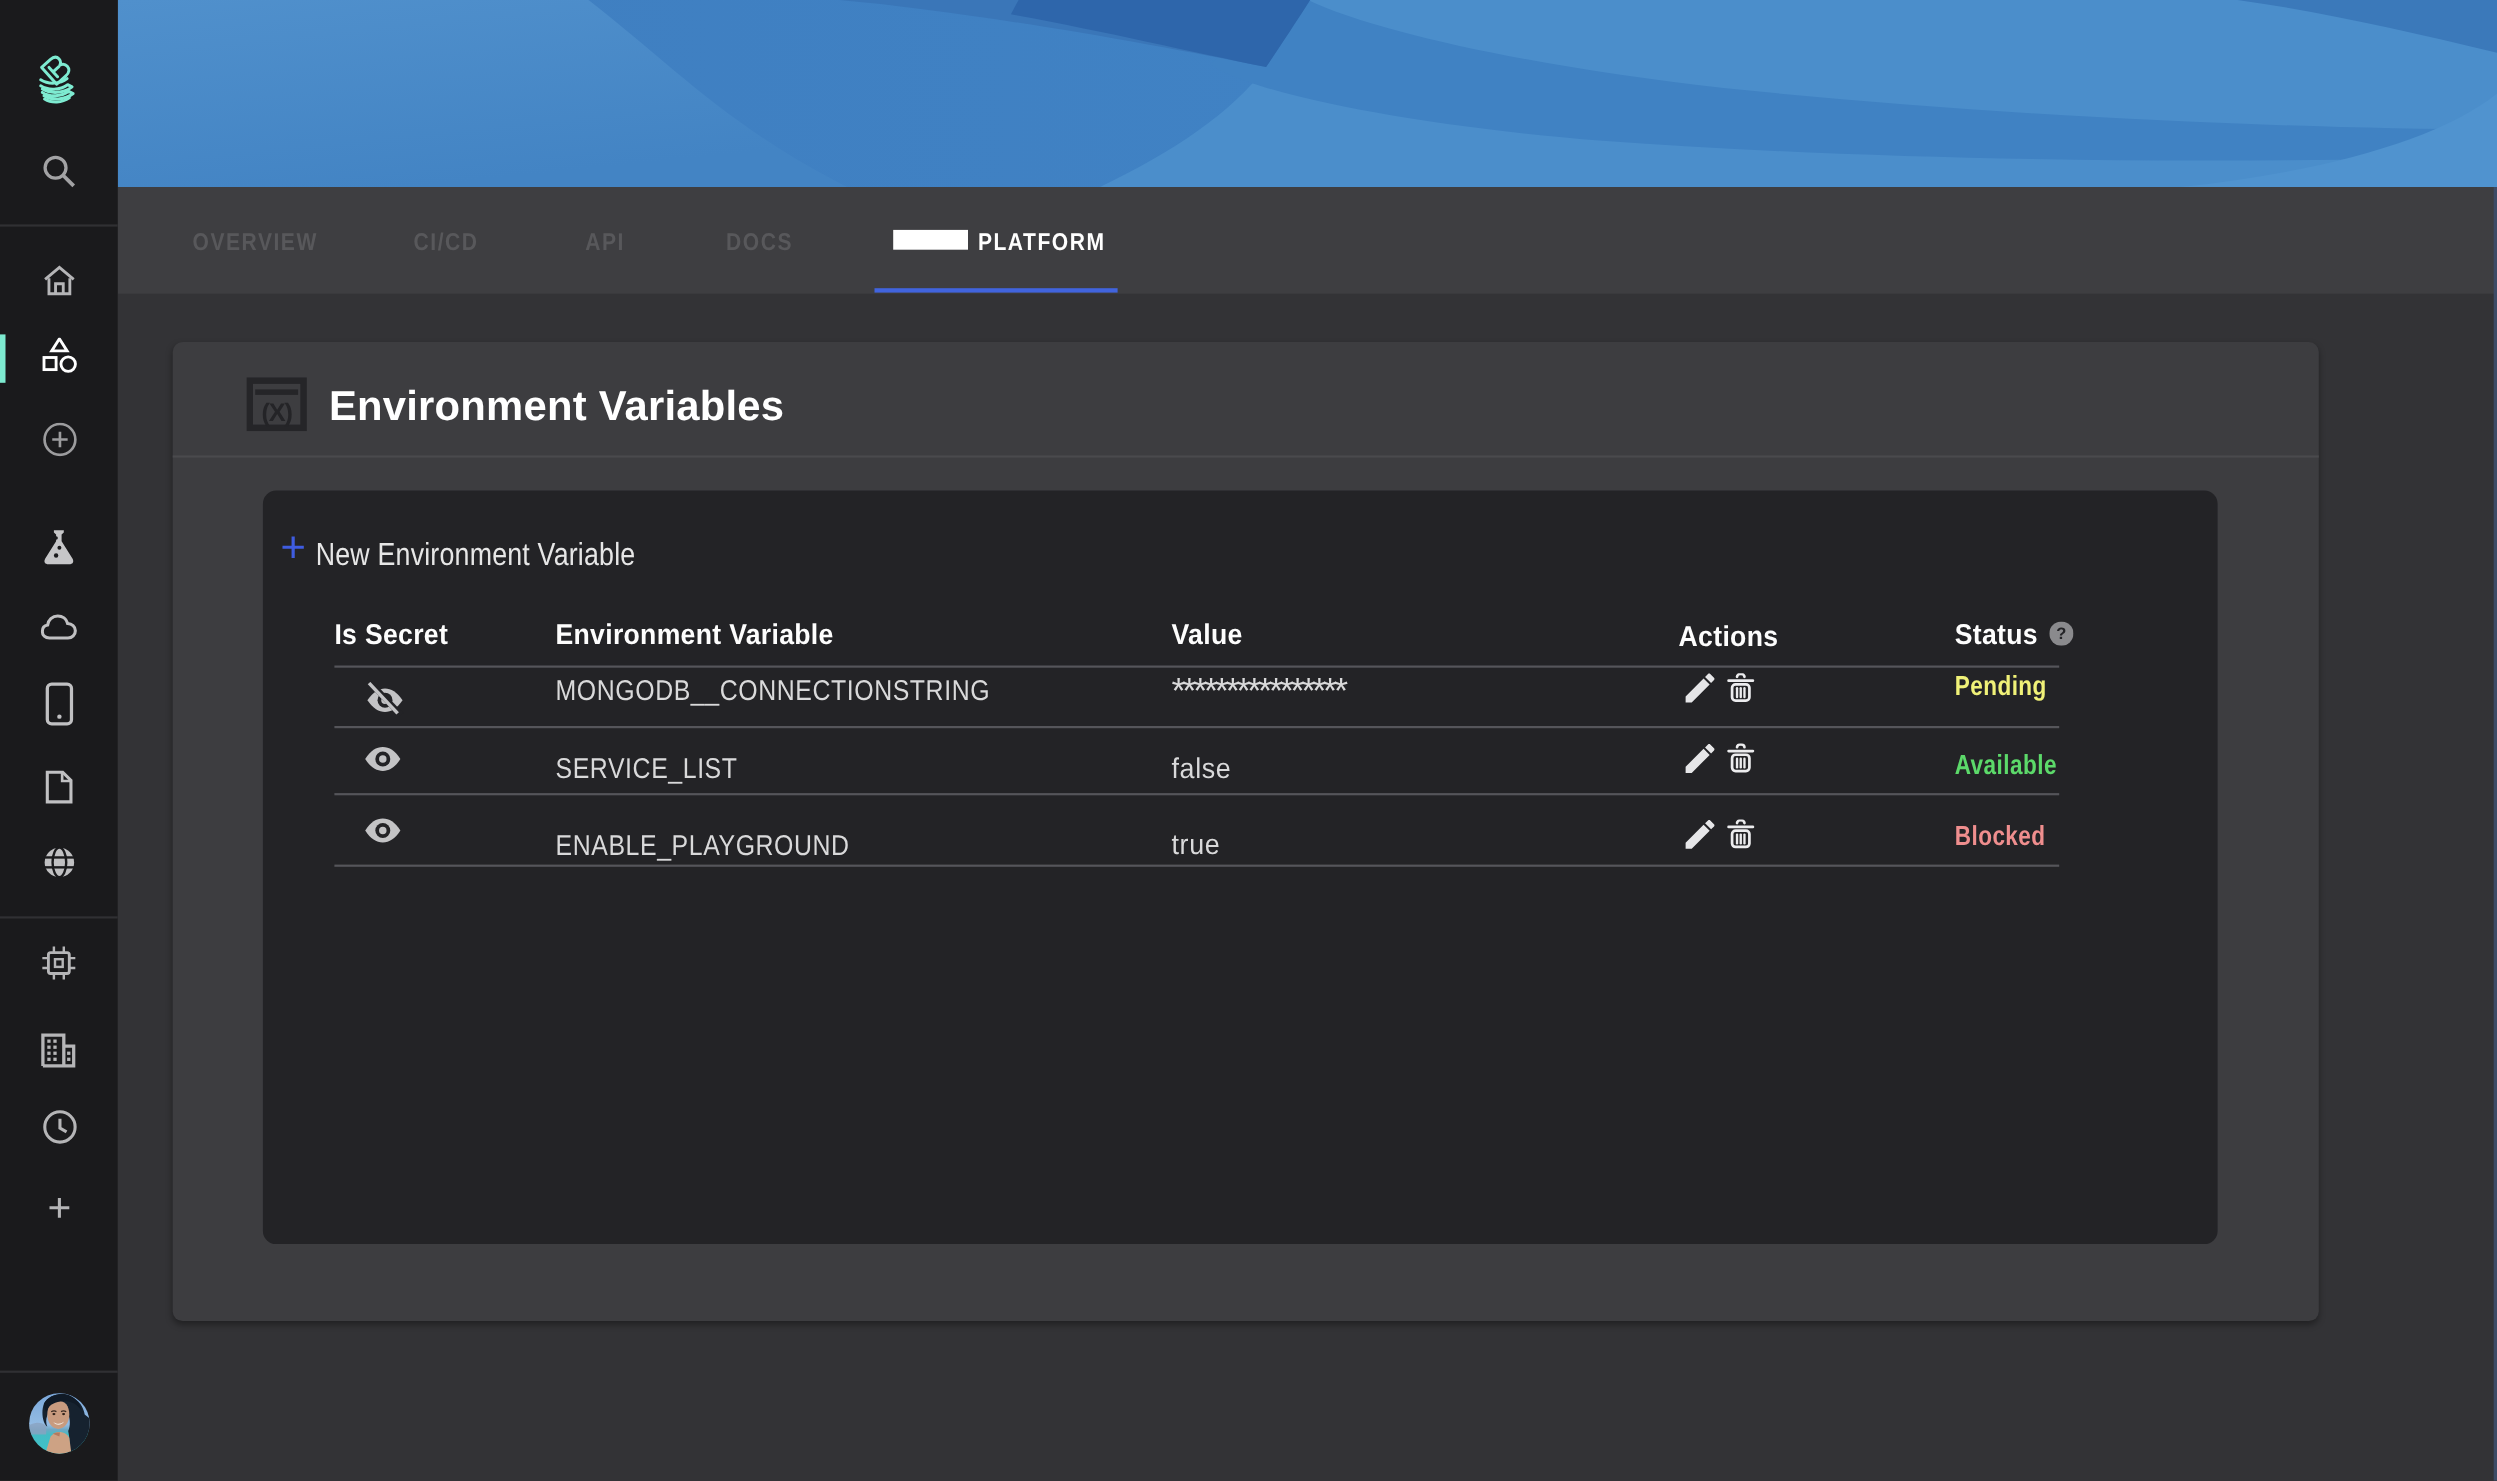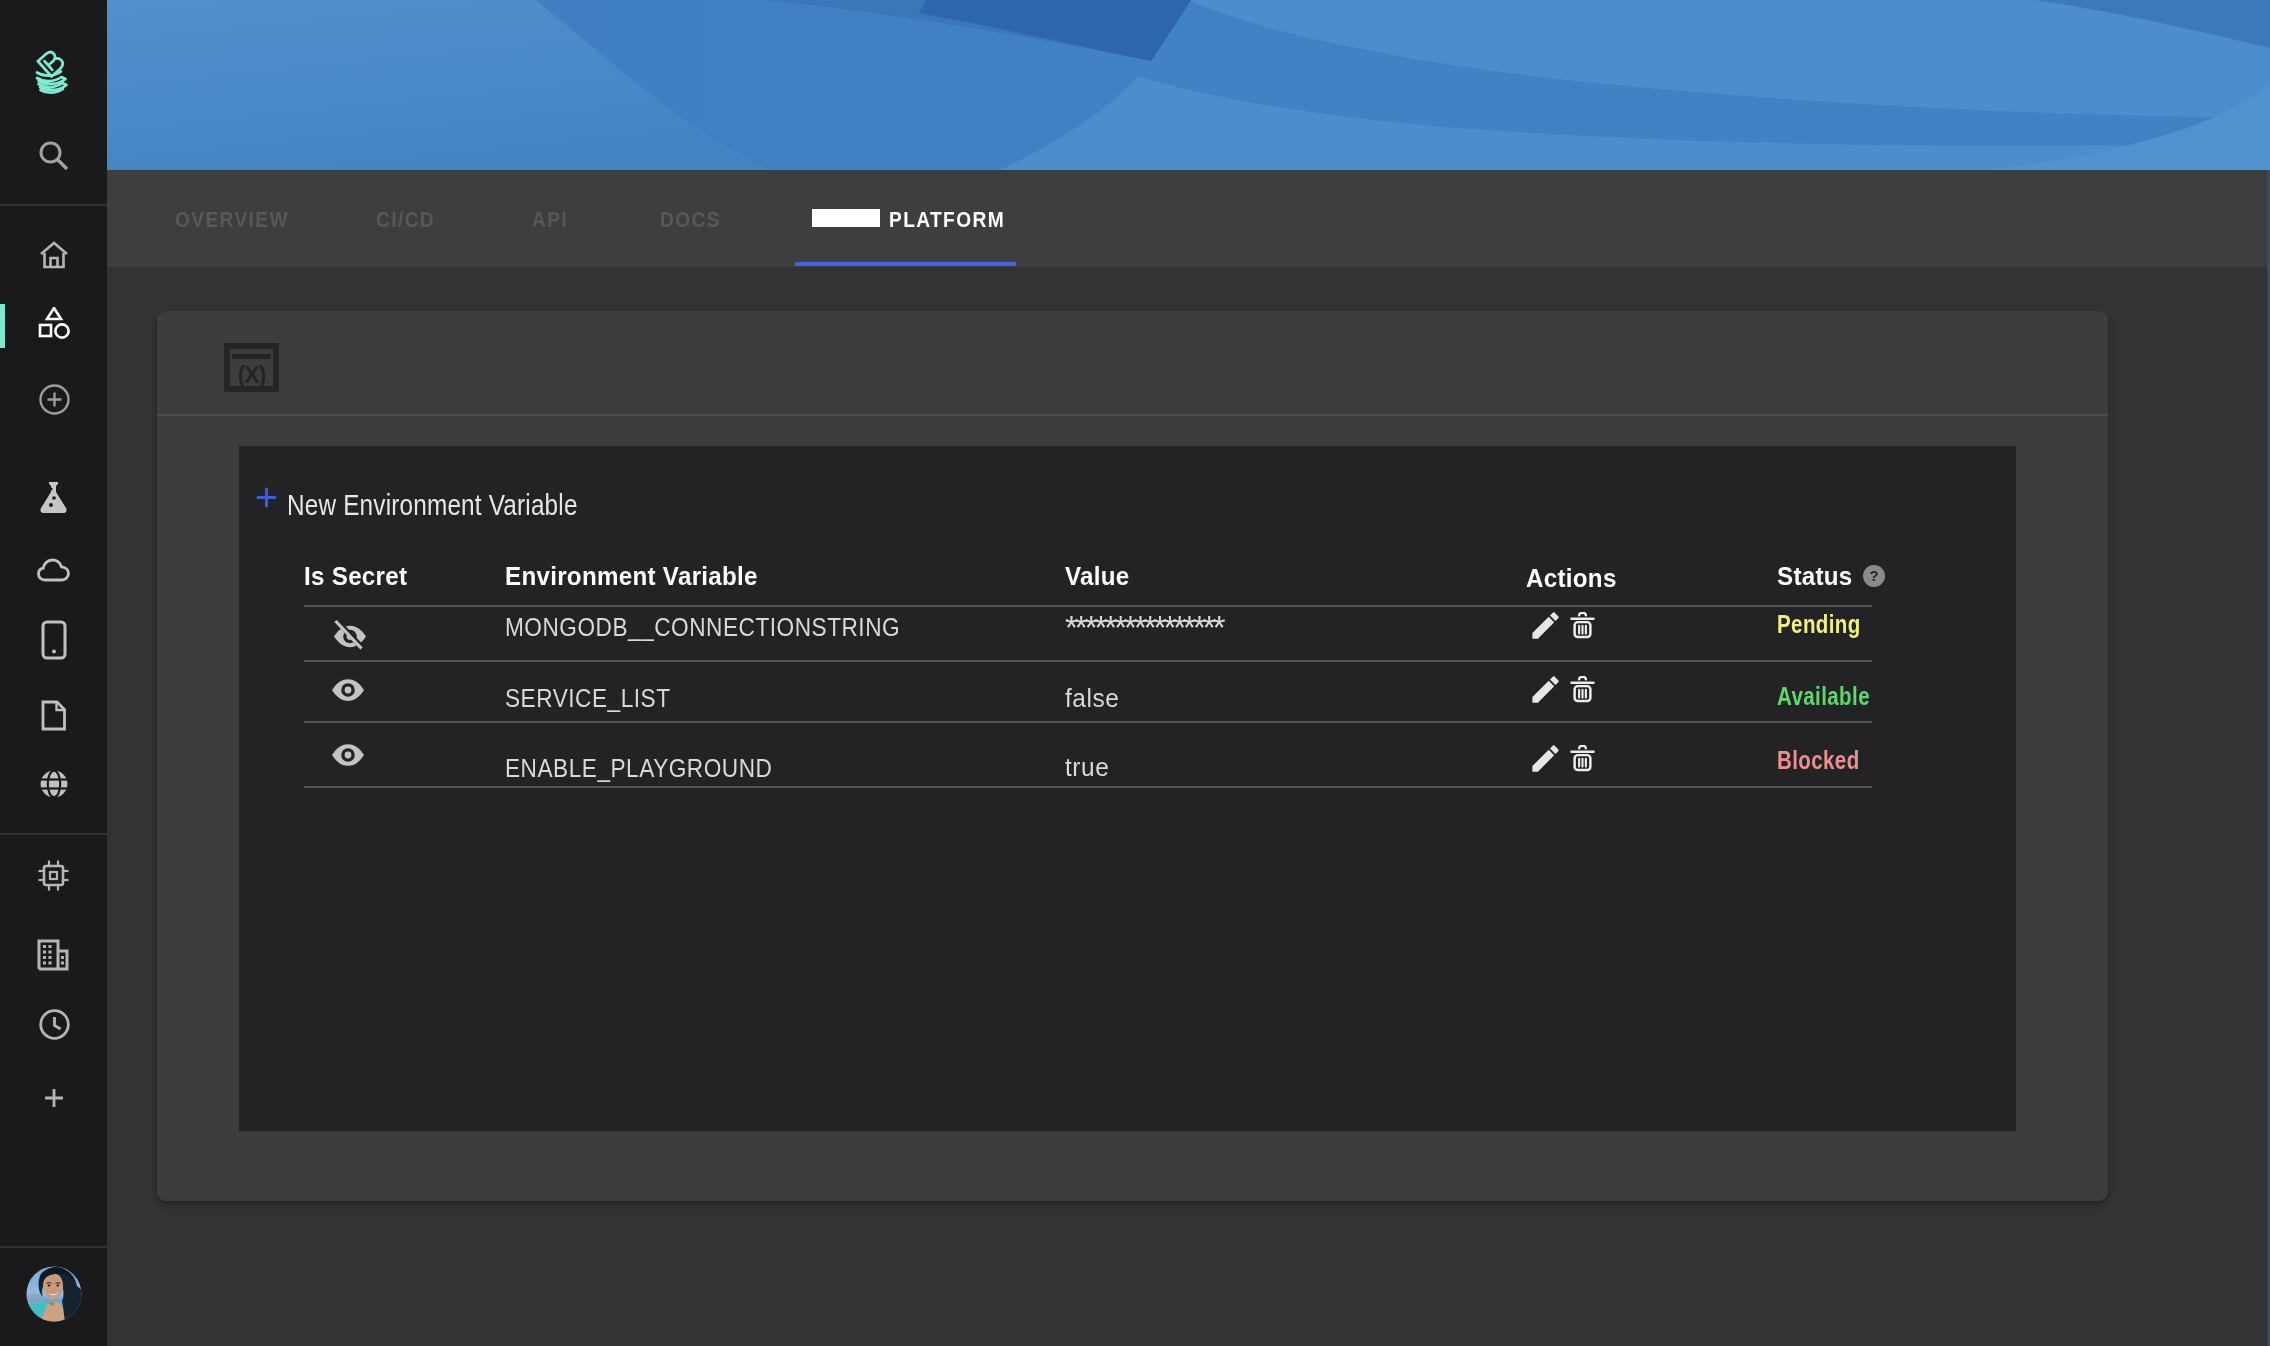--- a/index.html
+++ b/index.html
@@ -8,21 +8,21 @@
   .abs { position:absolute; }
   #sidebar { position:absolute; left:0; top:0; width:107px; height:1346px; background:#1a1a1c; }
   #banner { position:absolute; left:107px; top:0; width:2163px; height:170px; }
   #tabbar { position:absolute; left:107px; top:170px; width:2163px; height:97px; background:#3e3e41; }
   .tab { position:absolute; top:207px; font-weight:bold; font-size:22px; letter-spacing:1.6px; color:#58585b;
     transform:scaleX(0.87); transform-origin:0 50%; white-space:nowrap; }
   .sdiv { position:absolute; left:0; width:107px; height:2px; background:#303033; }
   #card { position:absolute; left:157px; top:311px; width:1951px; height:890px; background:#3d3d40;
      border-radius:9px; box-shadow:0 3px 6px rgba(0,0,0,0.35); }
   #cardhead-div { position:absolute; left:0; top:103px; width:1951px; height:2px; background:#4a4a4d; }
-  #panel { position:absolute; left:82px; top:135px; width:1777px; height:685px; background:#232326; }
+  #panel { position:absolute; left:82px; top:135px; width:1777px; height:685px; background:#232326;border-radius:12px; }
   .rowline { position:absolute; left:65px; width:1568px; height:2px; background:#55555a; }
   .hdr { position:absolute; font-weight:bold; font-size:26px; color:#fdfdfd; letter-spacing:0.3px;
     transform:scaleX(0.93); transform-origin:0 50%; white-space:nowrap; }
   .cell { position:absolute; font-size:26px; color:#d9d9da; letter-spacing:0.6px; white-space:nowrap; }
   .uc { transform:scaleX(0.87); transform-origin:0 50%; }
   .lc { transform:scaleX(0.94); transform-origin:0 50%; }
   .status { position:absolute; font-weight:bold; font-size:25px; letter-spacing:0.5px;
     transform:scaleX(0.82); transform-origin:0 50%; white-space:nowrap; }
 </style>
 </head>
@@ -61,20 +61,21 @@
 <span class="tab" style="left:889px; color:#ffffff;">PLATFORM</span>
 <span class="abs" style="left:795px; top:262px; width:221px; height:4px; background:#4164de;"></span>
 
 <div id="card">
 
   <svg class="abs" style="left:67px; top:32px;" width="55" height="49" viewBox="0 0 55 49">
     <rect x="3" y="3" width="49" height="43" fill="none" stroke="#252528" stroke-width="6"></rect>
     <rect x="8" y="11" width="39" height="5" fill="#252528"></rect>
     <text x="27.5" y="40" font-size="23" font-weight="bold" fill="#242427" text-anchor="middle" font-family="Liberation Sans" letter-spacing="-1">(X)</text>
   </svg>
+  <div class="abs" style="left:142px; top:38px; font-size:38px; font-weight:bold; color:#ffffff; letter-spacing:0.2px;">Environment Variables</div>
   <div id="cardhead-div"></div>
 
   <div id="panel">
 
     <svg class="abs" style="left:17px; top:41px;" width="21" height="21" viewBox="0 0 21 21">
       <path d="M10.5 0.8 V20.2 M0.8 10.5 H20.2" stroke="#3f5ce0" stroke-width="2.9"></path>
     </svg>
     <div class="abs" style="left:48px; top:43px; font-size:29px; color:#e6e6e6; letter-spacing:0.2px; transform:scaleX(0.84); transform-origin:0 50%; white-space:nowrap;">New Environment Variable</div>
 
     <div class="hdr" style="left:65px;  top:115px;">Is Secret</div>

